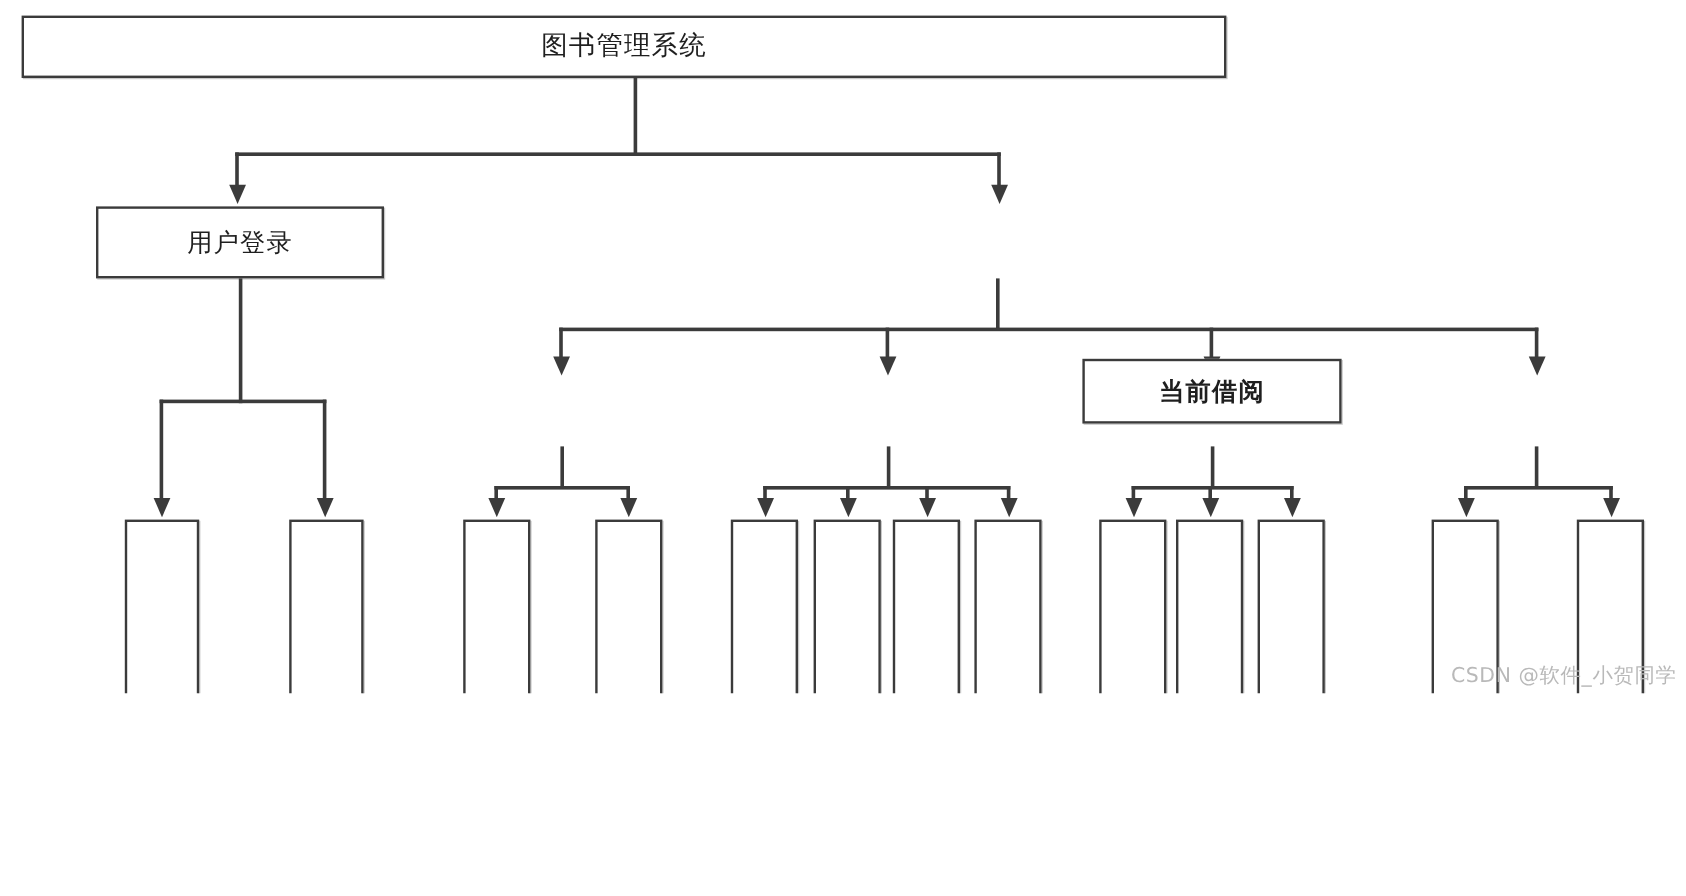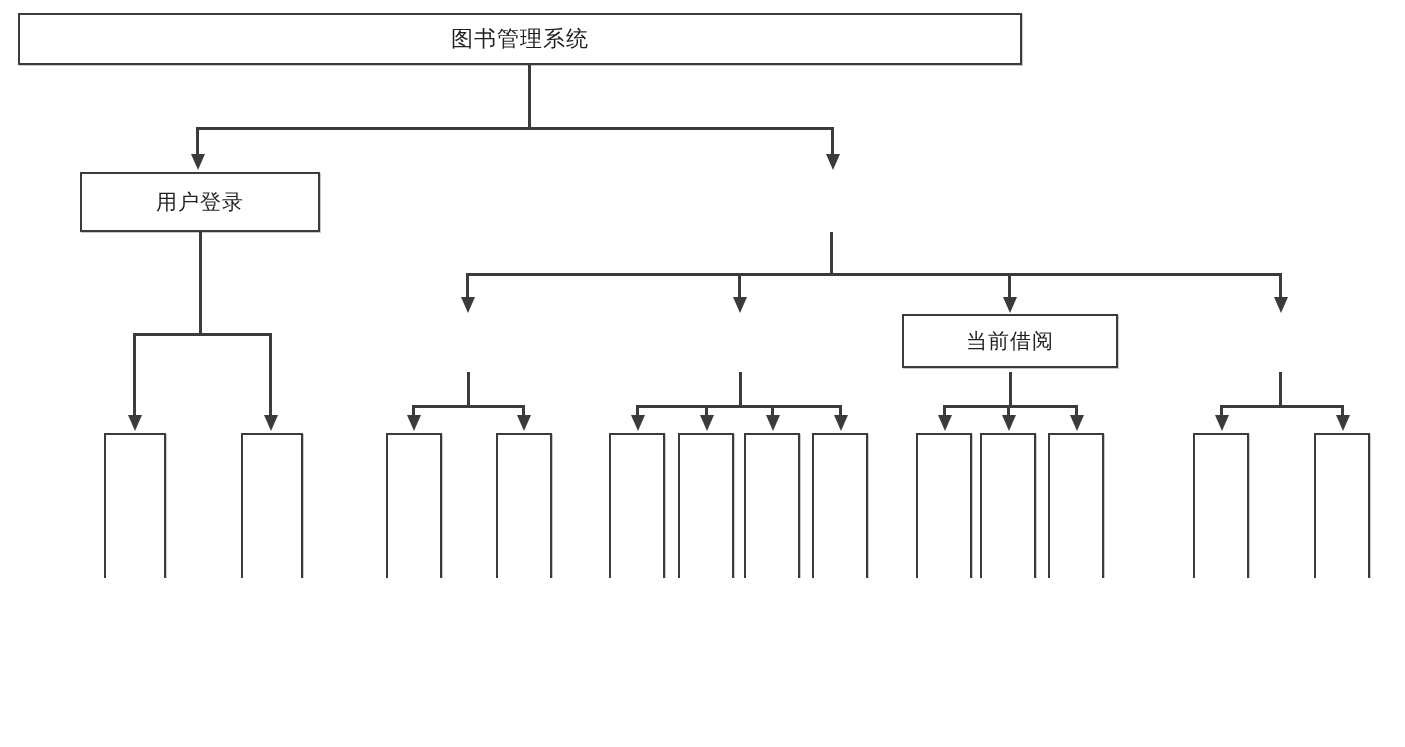--- a/index.html
+++ b/index.html
@@ -115,21 +115,21 @@
 
   <div class="edge v" style="left:738px;top:273px;width:3px;height:26px;"></div>
   <div class="arrow" style="left:733px;top:297px;"></div>
 
   <div class="edge v" style="left:1008px;top:273px;width:3px;height:26px;"></div>
   <div class="arrow" style="left:1003px;top:297px;"></div>
 
   <div class="edge v" style="left:1279px;top:273px;width:3px;height:26px;"></div>
   <div class="arrow" style="left:1274px;top:297px;"></div>
 
-  <div class="node" style="left:902px;top:314px;width:216px;height:54px;">
+  <div class="node" style="left:902px;top:299px;width:216px;height:54px;font-weight:bold;">
     <span class="label">当前借阅</span>
   </div>
 
   <div class="edge v" style="left:467px;top:372px;width:3px;height:35px;"></div>
   <div class="edge h" style="left:412px;top:405px;width:113px;height:3px;"></div>
   <div class="edge v" style="left:412px;top:405px;width:3px;height:12px;"></div>
   <div class="arrow" style="left:407px;top:415px;"></div>
   <div class="edge v" style="left:522px;top:405px;width:3px;height:12px;"></div>
   <div class="arrow" style="left:517px;top:415px;"></div>
 
@@ -197,14 +197,15 @@
     <span class="label">确认归还（管理员）</span>
   </div>
 
   <div class="node vert" style="left:1193px;top:433px;width:56px;height:300px;">
     <span class="label">新增借阅记录</span>
   </div>
   <div class="node vert" style="left:1314px;top:433px;width:56px;height:300px;">
     <span class="label">查询借阅记录</span>
   </div>
 
+  <div id="watermark">CSDN @软件_小贺同学</div>
 
 </div>
 
 </body></html>

